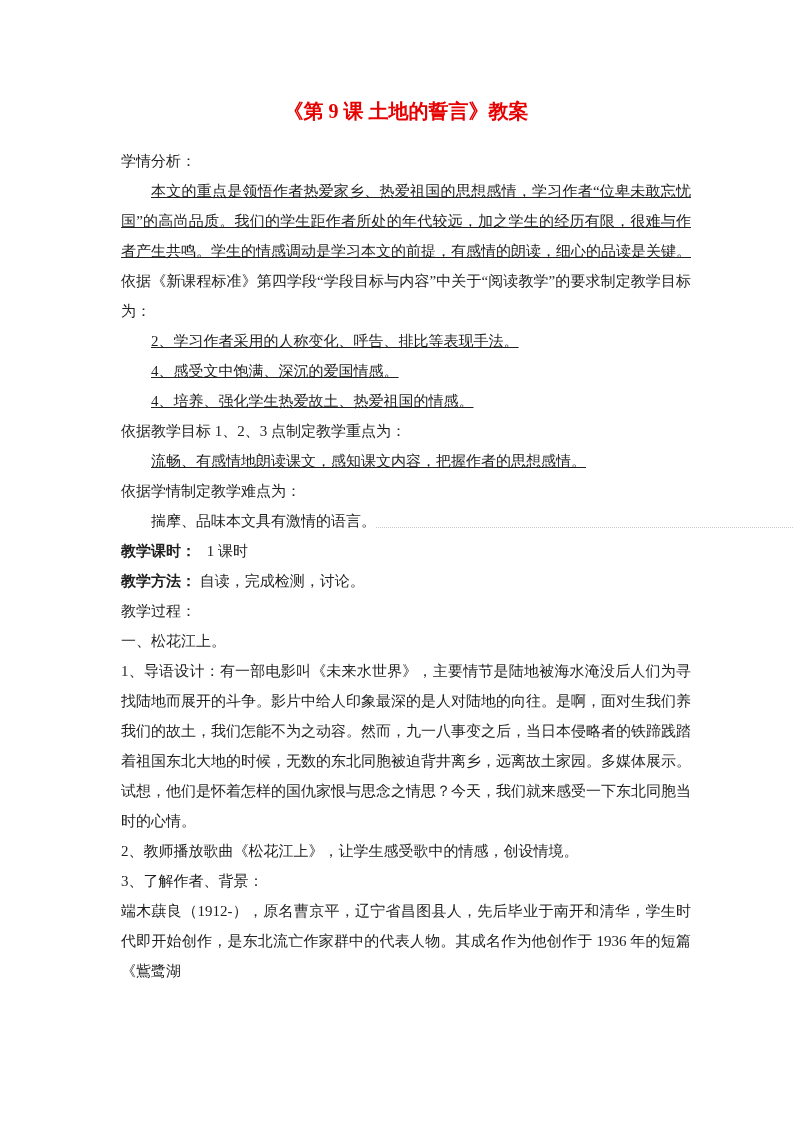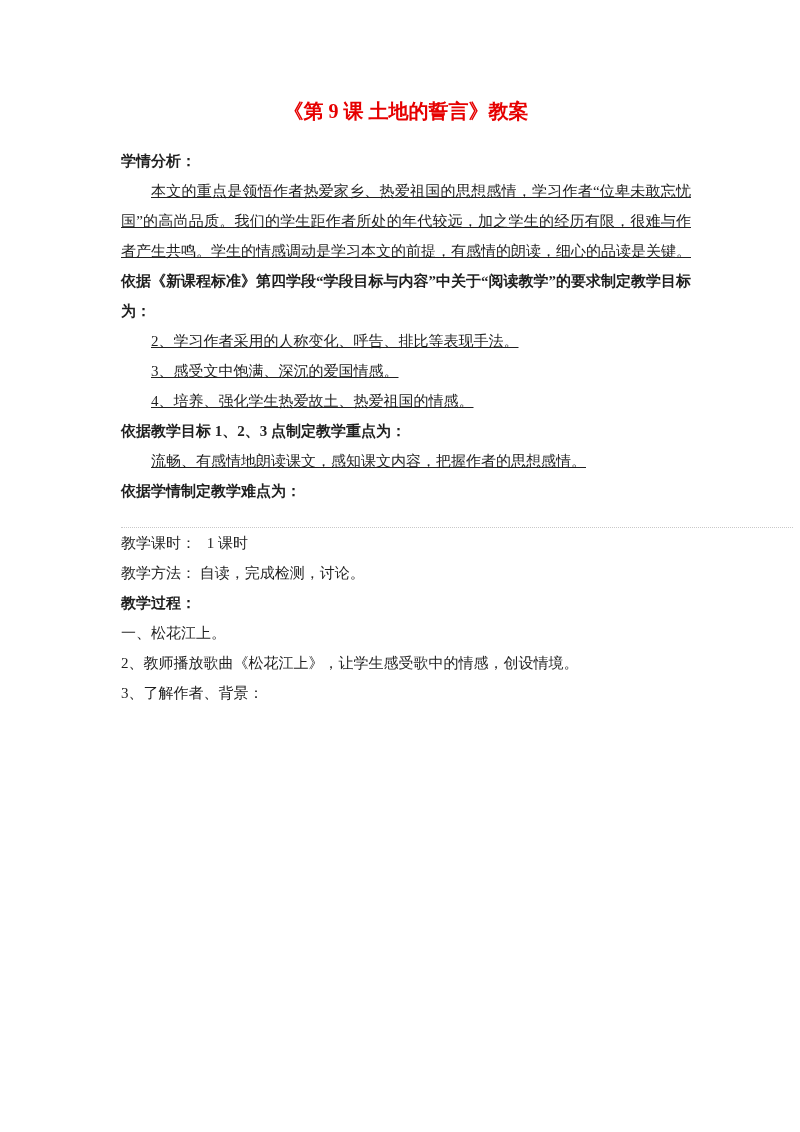--- a/index.html
+++ b/index.html
@@ -31,22 +31,22 @@
     white-space: nowrap;
   }
   .doc p {
     margin: 0;
     font-size: 15px;
     line-height: 30px;
     text-align: justify;
     text-justify: inter-character;
   }
   .doc p.indent { text-indent: 2em; text-decoration: underline; }
-  .doc p.bold { font-weight: bold; }
-  .label { font-weight: normal; }
+  .doc p.bold { font-weight: normal; }
+  .label { font-weight: bold; }
   .value { margin-left: 7px; }
   .dotline-row {
     display: flex;
     align-items: flex-start;
   }
   .dotline-row .dottext {
     white-space: nowrap;
     padding-left: 2em;
   }
   .dotline {
@@ -60,34 +60,37 @@
 <body style="color: rgb(31, 31, 31); background: rgb(255, 255, 255);">
 
 <div class="page">
   <h1 class="doc-title" style="color: rgb(230, 0, 0);">《第 9 课 土地的誓言》教案</h1>
 
   <div class="doc">
     <p class="bold">学情分析：</p>
     <p class="indent">本文的重点是领悟作者热爱家乡、热爱祖国的思想感情，学习作者“位卑未敢忘忧国”的高尚品质。我们的学生距作者所处的年代较远，加之学生的经历有限，很难与作者产生共鸣。学生的情感调动是学习本文的前提，有感情的朗读，细心的品读是关键。</p>
     <p class="bold">依据《新课程标准》第四学段“学段目标与内容”中关于“阅读教学”的要求制定教学目标为：</p>
     <p class="indent">2、学习作者采用的人称变化、呼告、排比等表现手法。</p>
-    <p class="indent">3、感受文中饱满、深沉的爱国情感。</p>
+    <p class="indent">4、感受文中饱满、深沉的爱国情感。</p>
     <p class="indent">4、培养、强化学生热爱故土、热爱祖国的情感。</p>
     <p class="bold">依据教学目标 1、2、3 点制定教学重点为：</p>
     <p class="indent">流畅、有感情地朗读课文，感知课文内容，把握作者的思想感情。</p>
     <p class="bold">依据学情制定教学难点为：</p>
     <p class="dotline-row">
+      <span class="dottext">揣摩、品味本文具有激情的语言。</span>
       <span class="dotline"></span>
     </p>
     <p>
       <span class="label">教学课时：</span>
       <span class="value">1 课时</span>
     </p>
     <p>
       <span class="label">教学方法：</span>
       <span>自读，完成检测，讨论。</span>
     </p>
     <p class="bold">教学过程：</p>
     <p>一、松花江上。</p>
+    <p>1、导语设计：有一部电影叫《未来水世界》，主要情节是陆地被海水淹没后人们为寻找陆地而展开的斗争。影片中给人印象最深的是人对陆地的向往。是啊，面对生我们养我们的故土，我们怎能不为之动容。然而，九一八事变之后，当日本侵略者的铁蹄践踏着祖国东北大地的时候，无数的东北同胞被迫背井离乡，远离故土家园。多媒体展示。试想，他们是怀着怎样的国仇家恨与思念之情思？今天，我们就来感受一下东北同胞当时的心情。</p>
     <p>2、教师播放歌曲《松花江上》，让学生感受歌中的情感，创设情境。</p>
     <p>3、了解作者、背景：</p>
+    <p>端木蕻良（1912-），原名曹京平，辽宁省昌图县人，先后毕业于南开和清华，学生时代即开始创作，是东北流亡作家群中的代表人物。其成名作为他创作于 1936 年的短篇《鴜鹭湖</p>
   </div>
 </div>
 
 </body></html>

